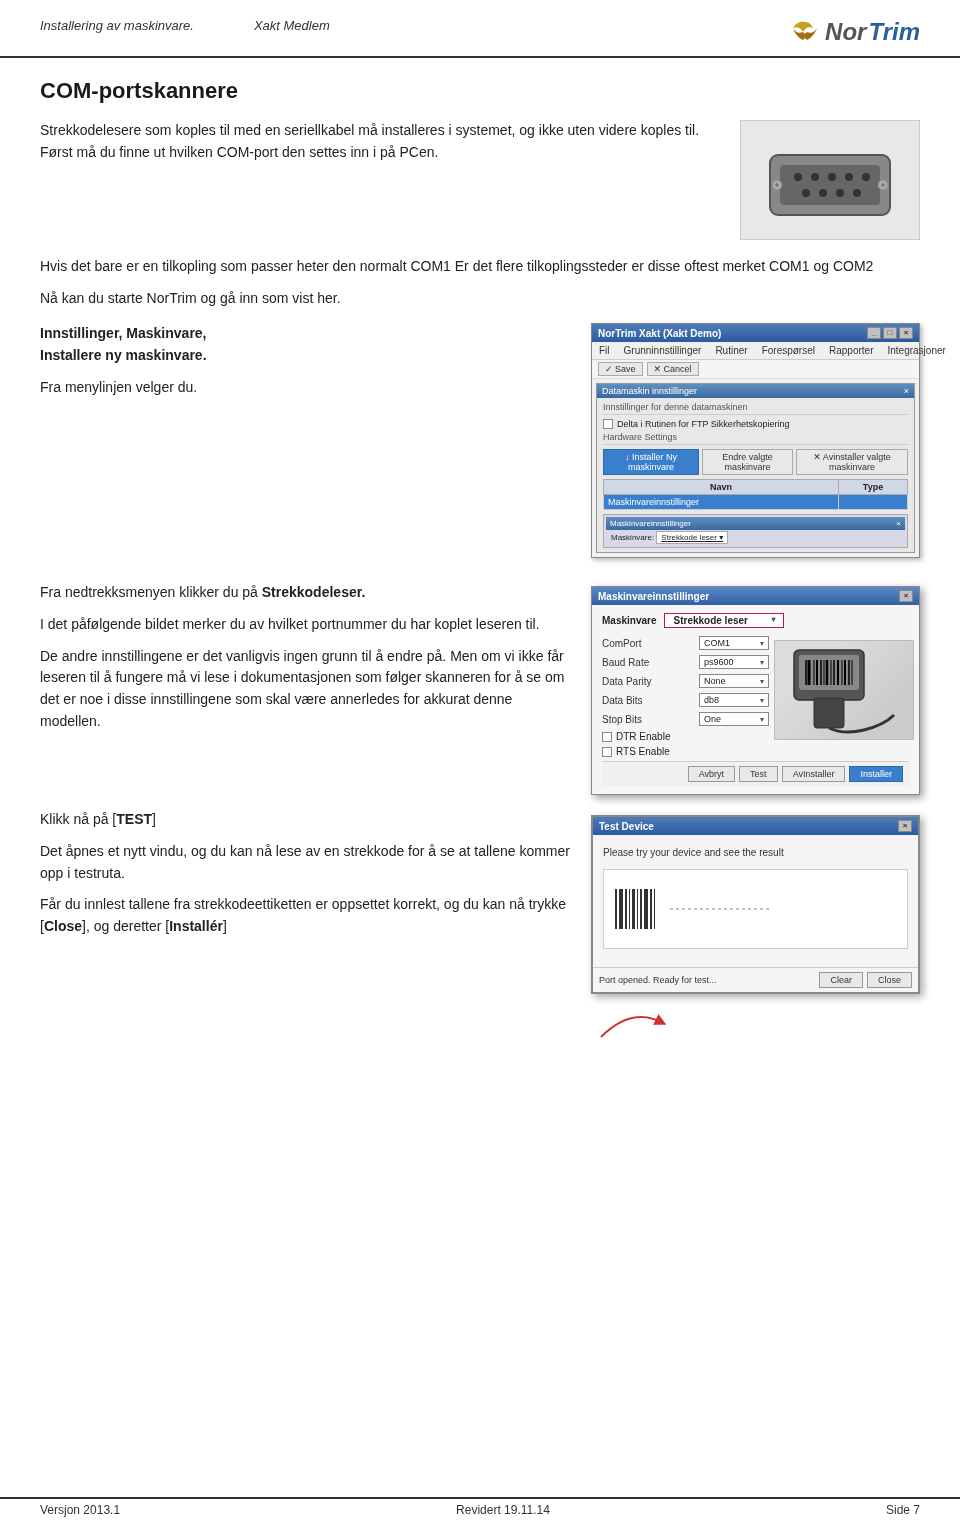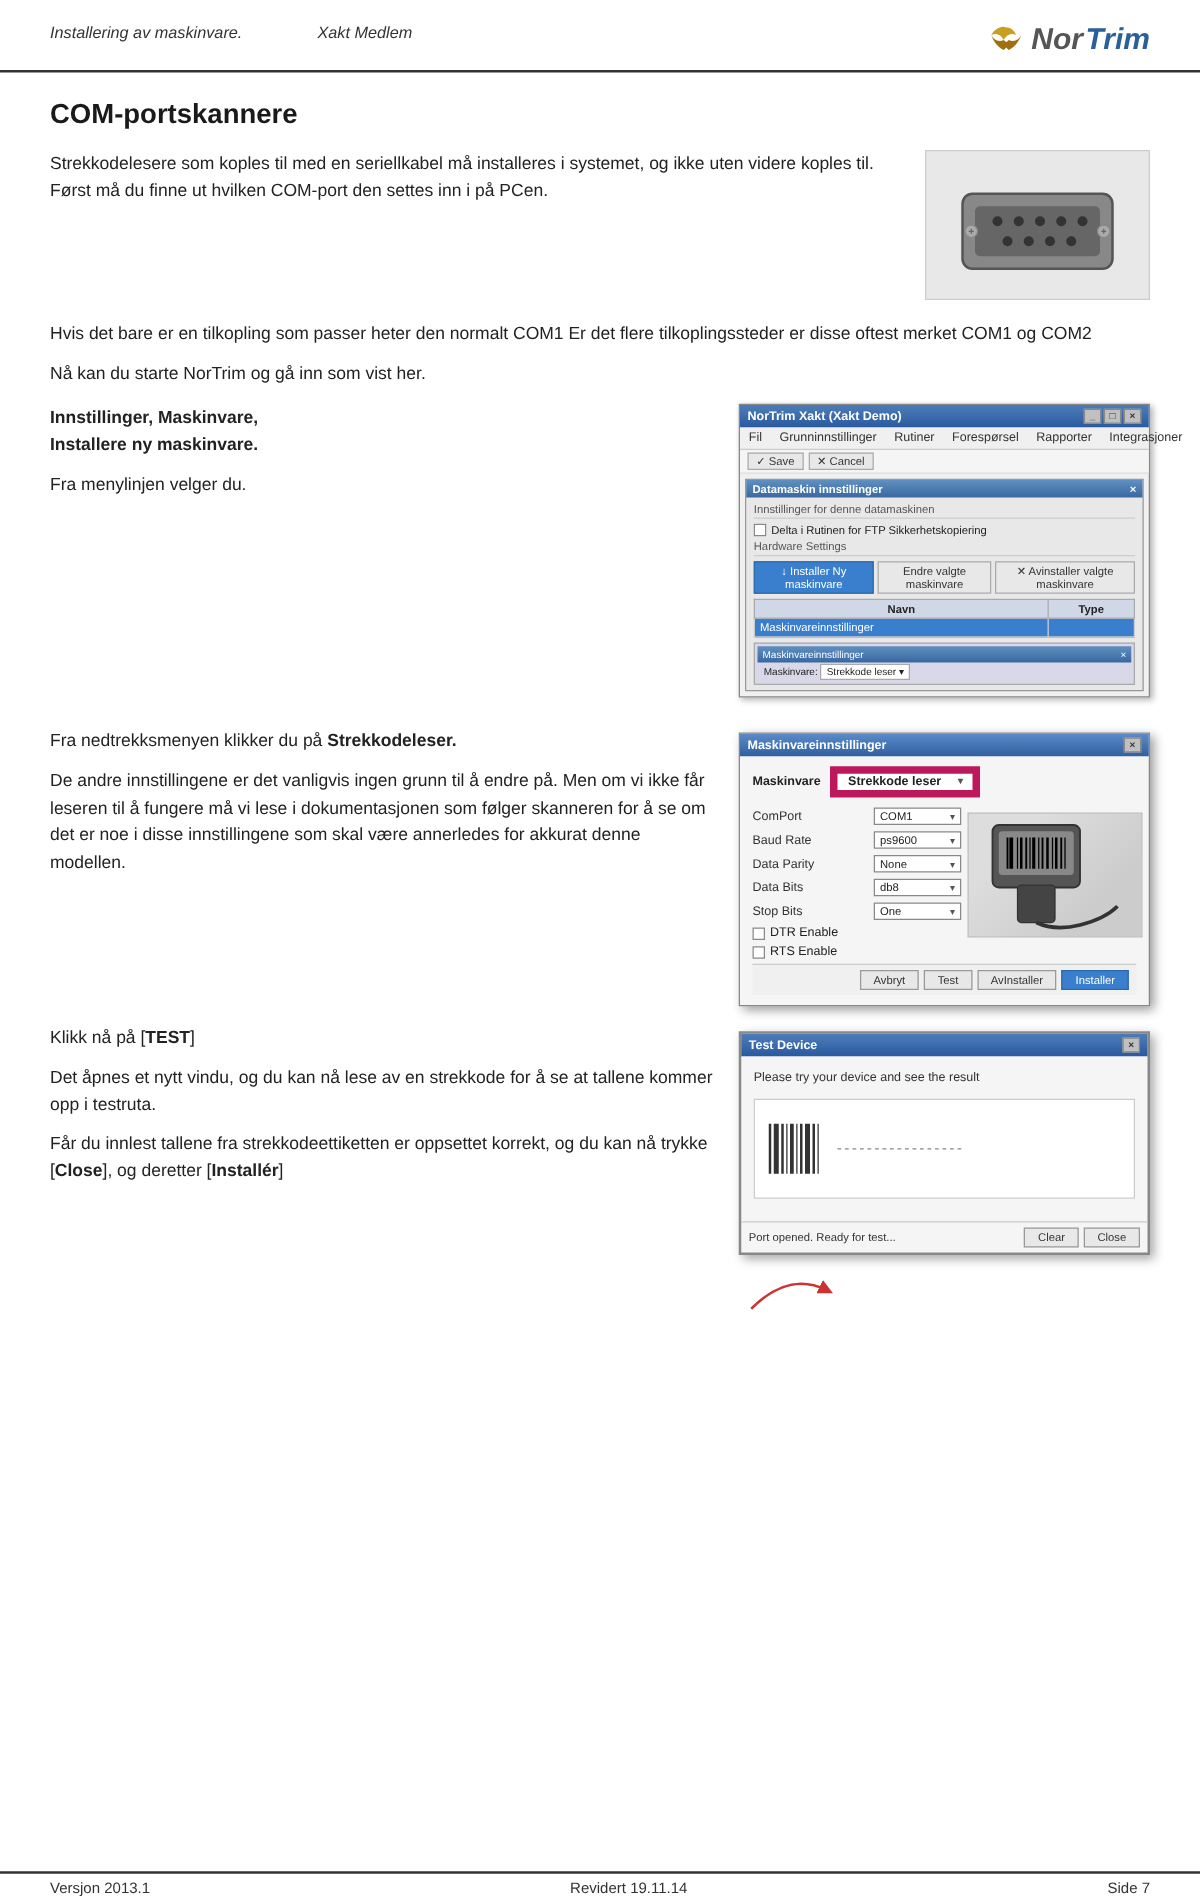--- a/index.html
+++ b/index.html
@@ -273,21 +273,21 @@
     }
     .maskinvare-header {
       display: flex;
       align-items: center;
       gap: 8px;
       margin-bottom: 8px;
       font-size: 10px;
       font-weight: bold;
     }
     .maskinvare-dropdown {
-      border: 6px solid #be185d;
+      border: 1px solid #be185d;
       background: #fff;
       padding: 1px 8px;
       font-size: 10px;
       min-width: 120px;
       display: flex;
       justify-content: space-between;
     }
 
     
     .barcode-img {
@@ -393,21 +393,21 @@
       margin: 4px;
       font-size: 9px;
     }
     .win-inner-titlebar {
       background: linear-gradient(to bottom, #6090c0, #3868a0);
       color: #fff;
       padding: 2px 5px;
       display: flex;
       justify-content: space-between;
       font-size: 9px;
-      font-weight: bold;
+      font-weight: normal;
     }
     .win-inner-content {
       padding: 4px 6px;
     }
   </style>
 </head>
 <body>
 
 <div class="page-wrapper">
 
@@ -532,34 +532,35 @@
                 </tbody>
               </table>
 
               <div style="background:#d8d8e8;border:1px solid #aaa;margin-top:4px;padding:2px;">
                 <div style="background:linear-gradient(to bottom,#6090c0,#3868a0);color:#fff;font-size:8px;padding:2px 4px;display:flex;justify-content:space-between;">
                   <span>Maskinvareinnstillinger</span>
                   <span>×</span>
                 </div>
                 <div style="padding:3px 5px;font-size:8px;">
                   <span>Maskinvare: </span>
-                  <span style="background:#fff;border:1px solid #aaa;padding:1px 4px;">Strekkode leser ▾</span>
+                  <span style="background:#fff;border:1px solid #aaa;padding:1px 4px;text-decoration:underline;">Strekkode leser ▾</span>
                 </div>
               </div>
             </div>
           </div>
         </div>
       </div>
     </div>
 
     <div class="screenshots-section">
       <div class="text-col">
         <p>
           <span>Fra nedtrekksmenyen klikker du på </span><strong>Strekkodeleser.</strong>
         </p>
+        <p>I det påfølgende bildet merker du av hvilket portnummer du har koplet leseren til.</p>
         <p>De andre innstillingene er det vanligvis ingen grunn til å endre på. Men om vi ikke får leseren til å fungere må vi lese i dokumentasjonen som følger skanneren for å se om det er noe i disse innstillingene som skal være annerledes for akkurat denne modellen.</p>
       </div>
       <div class="image-col">
 
         <div class="settings-win">
           <div class="win-titlebar">
             <span>Maskinvareinnstillinger</span>
             <div class="win-titlebar-btns">
               <div class="win-btn">×</div>
             </div>

